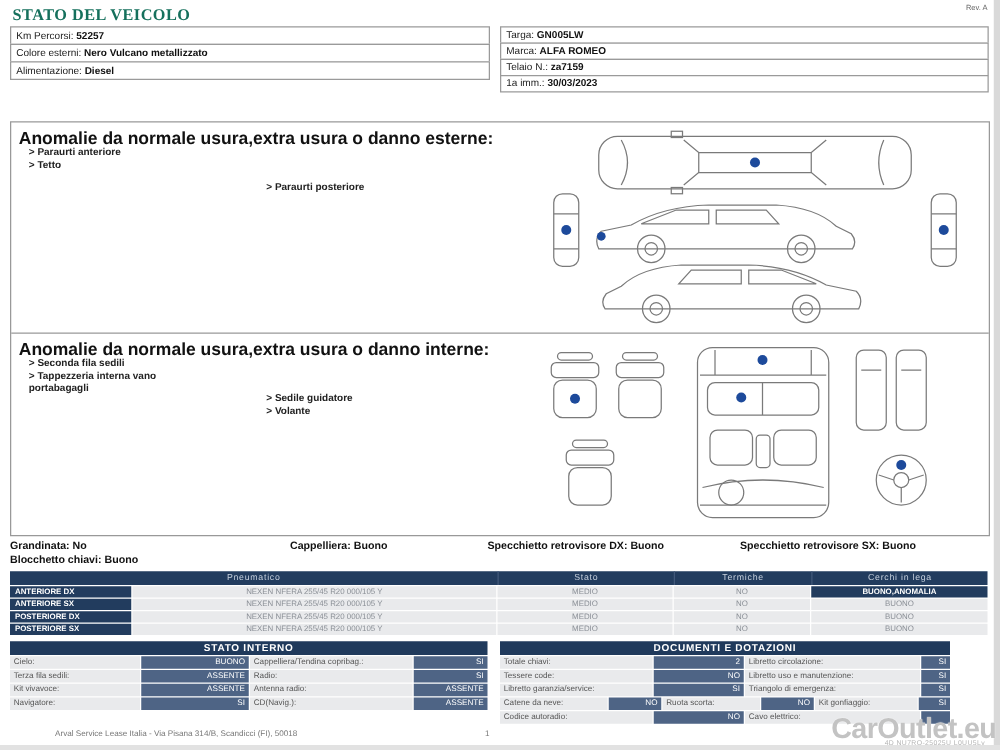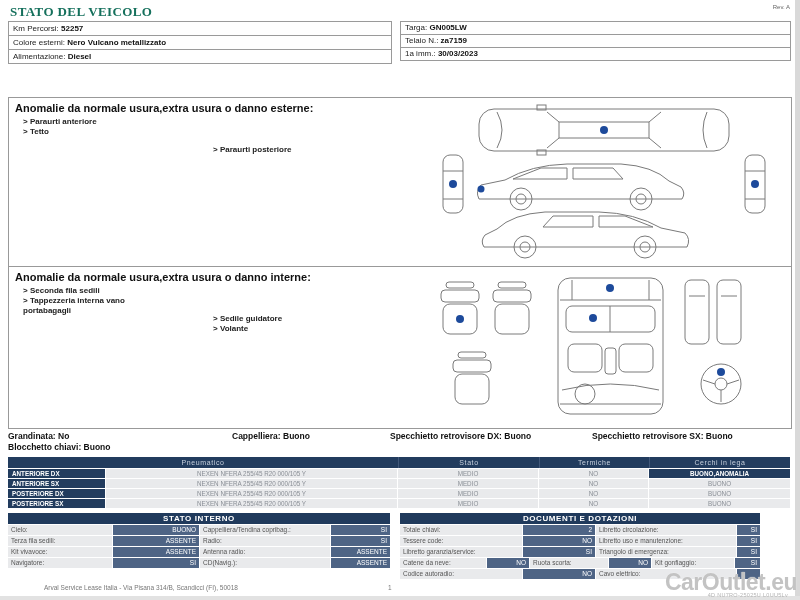--- a/index.html
+++ b/index.html
@@ -24,21 +24,21 @@
     padding:0 4px;font-size:8px;white-space:nowrap;overflow:hidden;background:#fff;
   }
   .info-right .irow{height:12px;line-height:12px;}
   .irow .lbl{color:#222;}
   .irow .val{font-weight:bold;color:#111;}
 
   .main-box{position:absolute;left:8px;top:97px;width:782px;height:330px;border:1px solid #999;background:#fff;}
   .section{position:relative;}
   .sec-ext{height:168px;border-bottom:1px solid #999;}
   .sec-int{height:160px;}
-  .sec-title{padding:4px 0 0 6px;font-size:11px;font-weight:bold;color:#111;}
+  .sec-title{padding:4px 0 0 6px;font-size:14px;font-weight:bold;color:#111;}
   .sec-col{position:absolute;top:19px;font-size:8px;line-height:10px;color:#222;font-weight:bold;}
   .col1{left:14px;width:140px;}
   .col2{left:204px;width:150px;margin-top:28px;}
   .li::before{content:"> ";}
   .diagram{position:absolute;right:8px;top:5px;}
 
   .cond-line{position:absolute;font-size:8.5px;font-weight:bold;color:#111;white-space:nowrap;}
   .cond-line .lbl{font-weight:600;}
   .cond-line .val{font-weight:bold;}
 
@@ -87,20 +87,21 @@
 <div class="rev">Rev. A</div>
 
 <div class="info-left">
   <div class="irow"><span class="lbl">Km Percorsi:</span> <span class="val">52257</span></div>
   <div class="irow"><span class="lbl">Colore esterni:</span> <span class="val">Nero Vulcano metallizzato</span></div>
   <div class="irow"><span class="lbl">Alimentazione:</span> <span class="val">Diesel</span></div>
 </div>
 
 <div class="info-right">
   <div class="irow"><span class="lbl">Targa:</span> <span class="val">GN005LW</span></div>
+  <div class="irow"><span class="lbl">Marca:</span> <span class="val">ALFA ROMEO</span></div>
   <div class="irow"><span class="lbl">Telaio N.:</span> <span class="val">za7159</span></div>
   <div class="irow"><span class="lbl">1a imm.:</span> <span class="val">30/03/2023</span></div>
 </div>
 
 <div class="main-box">
 
   <div class="section sec-ext">
     <div class="sec-title">Anomalie da normale usura,extra usura o danno esterne:</div>
     <div class="sec-col col1">
       <div class="li">Paraurti anteriore</div>

